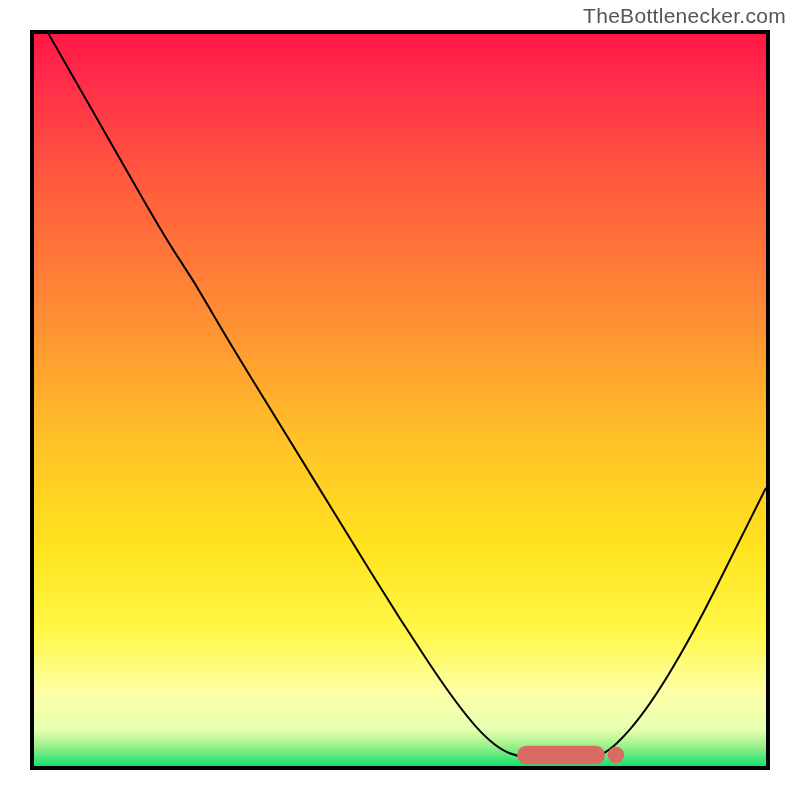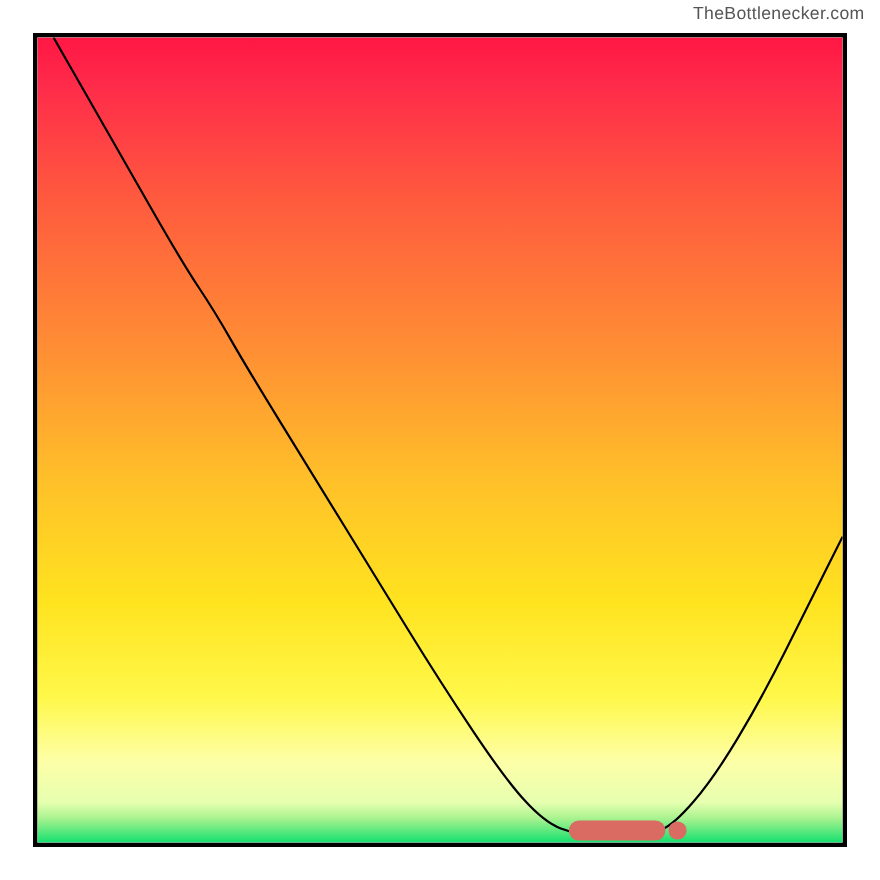--- a/index.html
+++ b/index.html
@@ -10,21 +10,21 @@
     width: 800px;
     height: 800px;
     overflow: hidden;
     position: relative;
   }
   .watermark {
     position: absolute;
     top: 4px;
     right: 14px;
     color: #555;
-    font-size: 16px;
+    font-size: 21px;
     font-weight: 400;
     letter-spacing: 0.3px;
     z-index: 10;
   }
   .plot {
     position: absolute;
     left: 30px;
     top: 30px;
     width: 740px;
     height: 740px;

